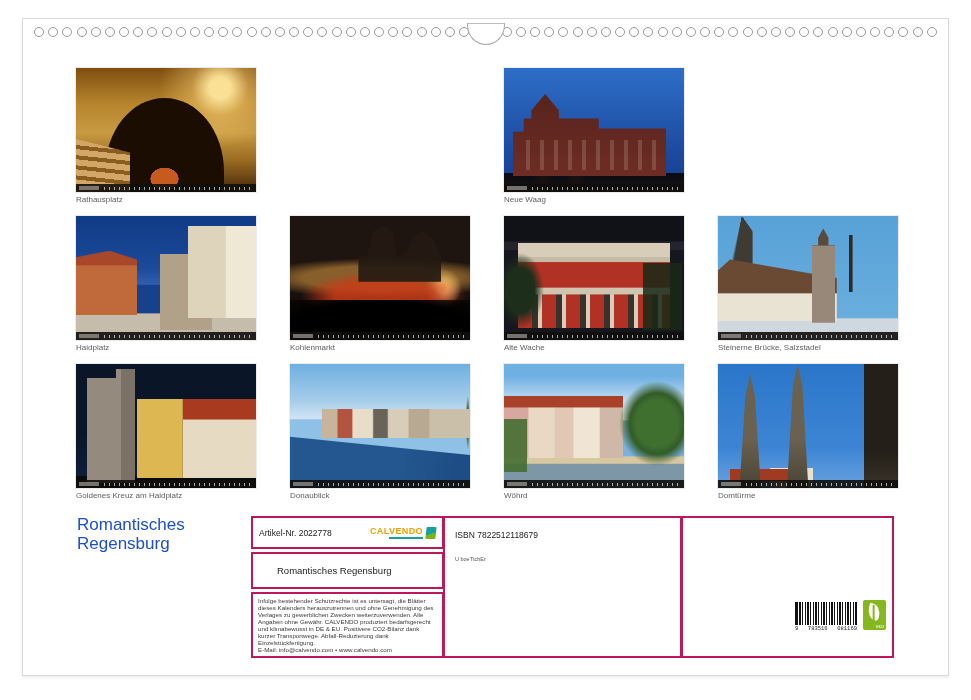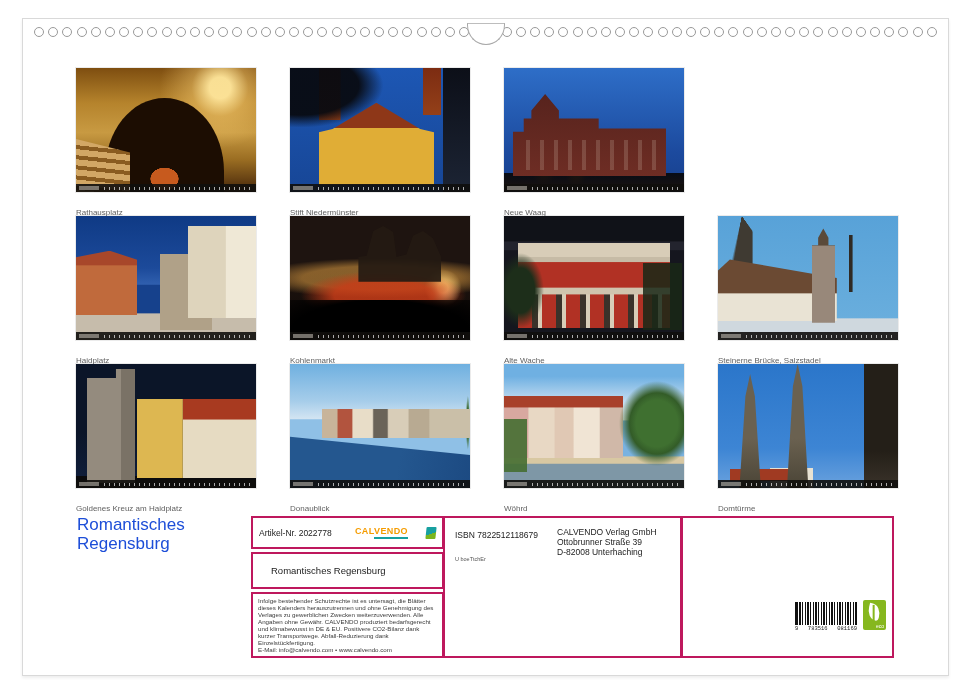--- a/index.html
+++ b/index.html
@@ -17,21 +17,21 @@
   
   .hanger{position:absolute;left:444px;top:4px;width:36px;height:20px;background:#fff;
           border:1px solid #a8a8a8;border-top:1px solid #bdbdbd;
           border-radius:0 0 19px 19px / 0 0 20px 20px;z-index:3;}
 
   
   .cell{position:absolute;width:180px;}
   .photo{position:relative;width:180px;height:124px;overflow:hidden;background:#999;
          box-shadow:0 0 0 1px rgba(0,0,0,.08);}
   .photo::before,.photo::after{content:"";position:absolute;}
-  .caption{margin-top:16px;font-size:8px;line-height:10px;color:#5f5f5f;}
+  .caption{margin-top:3px;font-size:8px;line-height:10px;color:#5f5f5f;}
 
   .cal-strip{position:absolute;left:0;right:0;bottom:0;height:8px;background:rgba(16,14,12,.9);
              z-index:5;}
   .cal-strip::before{content:"";position:absolute;left:3px;top:2px;width:20px;height:4px;background:rgba(200,195,185,.55);}
   .cal-strip::after{content:"";position:absolute;left:28px;right:3px;top:3px;height:3px;
              background:repeating-linear-gradient(90deg,rgba(255,255,255,.65) 0 1px,transparent 1px 5px);}
 
   
   .ph1{background:
     radial-gradient(circle at 80% 16%,rgba(255,230,155,.95) 0 6%,rgba(255,212,120,.4) 16%,rgba(255,212,120,0) 34%),
@@ -183,27 +183,27 @@
     background:linear-gradient(180deg,#6a6150 0 60%,#4a4436 100%);
     clip-path:polygon(12% 100%,17% 26%,21% 8%,25% 26%,30% 100%,52% 100%,57% 18%,61% 0,65% 18%,70% 100%);}
   .ph12::after{right:0;top:0;width:19%;height:100%;
     background:linear-gradient(180deg,#241f18 0 70%,#3a332a 100%);}
 
   
   .big-title{position:absolute;left:54px;top:496px;font-size:17px;line-height:19px;color:#1d4ed8;}
 
   .ibox{position:absolute;box-sizing:border-box;border:2px solid #be185d;background:#fff;}
   .cellA{left:228px;top:497px;width:193px;height:33px;display:flex;align-items:center;justify-content:space-between;padding:0 6px;}
-  .cellB{left:228px;top:533px;width:193px;height:37px;display:flex;align-items:center;padding:0 18px;font-size:9.5px;}
+  .cellB{left:228px;top:533px;width:193px;height:37px;display:flex;align-items:center;padding:0 24px;font-size:9.5px;}
   .cellC{left:228px;top:573px;width:193px;height:66px;padding:3px 5px;font-size:6.2px;line-height:7px;color:#3a3a3a;}
   .col2{left:420px;top:497px;width:239px;height:142px;}
   .col3{left:658px;top:497px;width:213px;height:142px;}
 
   .artikel{font-size:8.5px;}
-  .cv-logo{display:flex;align-items:center;gap:18px;}
+  .cv-logo{display:flex;align-items:center;gap:3px;}
   .cv-words{display:flex;flex-direction:column;align-items:flex-end;}
   .cv-text{font-size:9px;font-weight:bold;letter-spacing:.4px;color:#f59c00;line-height:9px;}
   .cv-tag{width:34px;height:2px;margin-top:1px;background:#17a0a0;}
   .cv-icon{width:10px;height:12px;background:linear-gradient(160deg,#17a0a0 0 55%,#7ab51d 56%);
            transform:skewX(-6deg);border-radius:1px;}
 
   .isbn{position:absolute;left:10px;top:12px;font-size:8.5px;}
   .publisher{position:absolute;left:112px;top:9px;font-size:8.5px;line-height:10px;}
   .author-code{position:absolute;left:10px;top:38px;font-size:5.5px;color:#555;}
 
@@ -290,26 +290,20 @@
       <span class="hole"></span>
       <span class="hole"></span>
     </div>
   <div class="hanger"></div>
 
   <div class="cell" style="left:53px;top:49px">
     <div class="photo ph1">
         <div class="cal-strip"></div>
       </div>
     <div class="caption">Rathausplatz</div>
-  </div>
-  <div class="cell" style="left:267px;top:49px">
-    <div class="photo ph2">
-        <div class="cal-strip"></div>
-      </div>
-    <div class="caption">Stift Niedermünster</div>
   </div>
   <div class="cell" style="left:481px;top:49px">
     <div class="photo ph3">
         <div class="cal-strip"></div>
       </div>
     <div class="caption">Neue Waag</div>
   </div>
 
   <div class="cell" style="left:53px;top:197px">
     <div class="photo ph5">
@@ -381,25 +375,20 @@
     <span>Romantisches Regensburg</span>
   </div>
 
   <div class="ibox cellC">
     <div>Infolge bestehender Schutzrechte ist es untersagt, die Blätter dieses Kalenders herauszutrennen und ohne Genehmigung des Verlages zu gewerblichen Zwecken weiterzuverwenden. Alle Angaben ohne Gewähr. CALVENDO produziert bedarfsgerecht und klimabewusst in DE &amp; EU. Positivere CO2-Bilanz dank kurzer Transportwege. Abfall-Reduzierung dank Einzelstückfertigung.</div>
     <div>E-Mail: info@calvendo.com • www.calvendo.com</div>
   </div>
 
   <div class="ibox col2">
     <div class="isbn">ISBN 7822512118679</div>
-    <div class="publisher">
-      <div>CALVENDO Verlag GmbH</div>
-      <div>Ottobrunner Straße 39</div>
-      <div>D-82008 Unterhaching</div>
-    </div>
     <div class="author-code">U boeTtchEr</div>
   </div>
 
   <div class="ibox col3">
     <div class="barcode">
       <div class="bars"></div>
       <div class="bdigits">
         <span>9</span>
         <span>783516</span>
         <span>081169</span>

